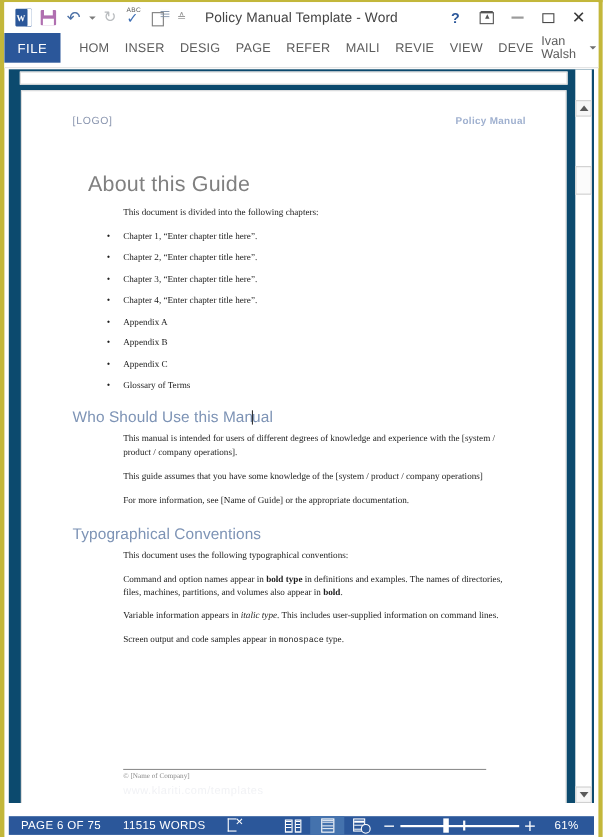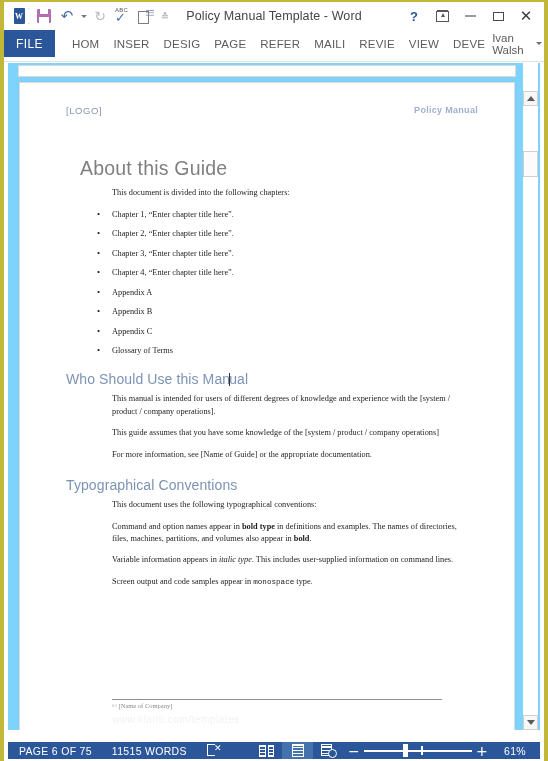--- a/index.html
+++ b/index.html
@@ -96,21 +96,21 @@
     display:flex;align-items:center;justify-content:center;
     font-size:13px;font-weight:bold;margin-left:3px;border-radius:1px;
   }
 
   
   .ribbon-strip{height:4px;background:#ffffff;border-bottom:1px solid #e3e3e3;}
 
   
   .docarea{
     position:absolute;left:4px;right:4px;top:61px;bottom:31px;
-    background:#7dd3fc;overflow:hidden;
+    background:#0c4a6e;overflow:hidden;
   }
   .ruler{
     position:absolute;left:10px;right:24px;top:2px;height:12px;
     border:1px solid #d9d9d9;background:#fff;box-sizing:border-box;
   }
   .page{
     position:absolute;left:11px;right:25px;top:19px;bottom:-40px;
     background:#ffffff;border:1px solid #dcdcdc;
     box-shadow:0 0 2px rgba(0,0,0,.06);
     box-sizing:border-box;

